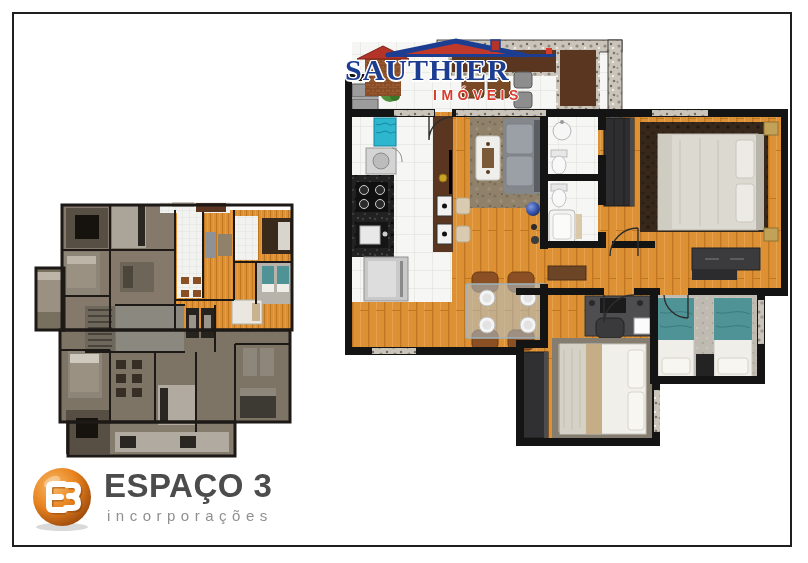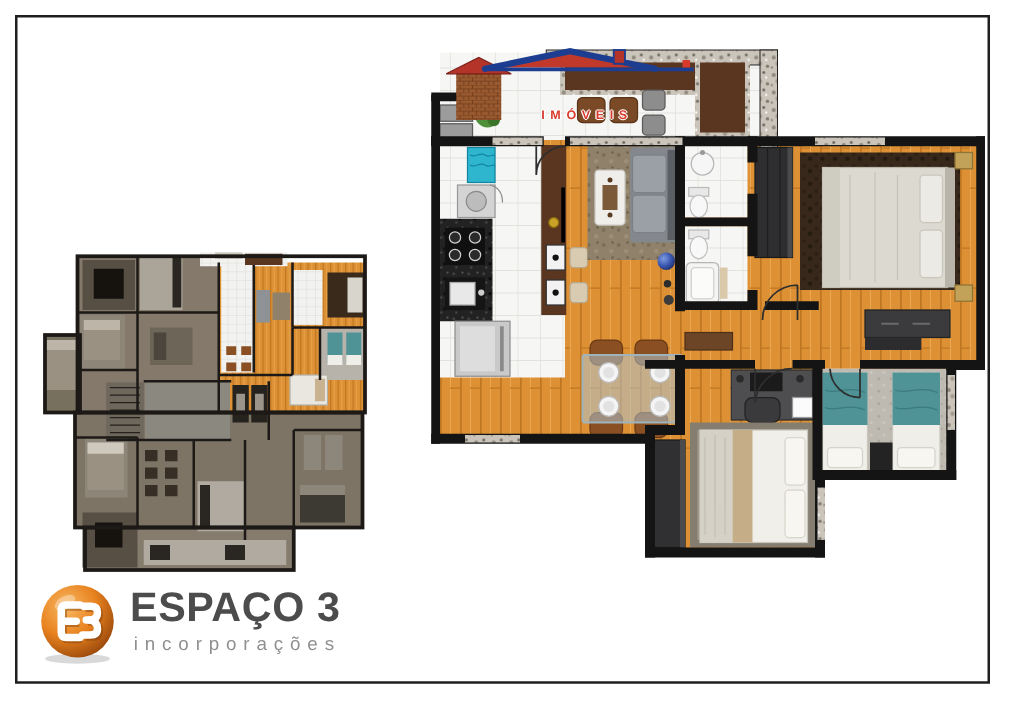--- a/index.html
+++ b/index.html
@@ -18,21 +18,21 @@
   .large-plan{left:340px;top:38px;width:452px;height:412px;}
 
   
   .sauthier{position:absolute;left:343px;top:38px;width:215px;height:62px;}
   .sauthier svg{position:absolute;left:0;top:0;}
   .s-name{position:absolute;left:2px;top:17px;width:215px;
           font-family:"Liberation Serif",serif;font-weight:bold;font-size:30px;
           letter-spacing:1px;color:var(--logo_blue);line-height:1;
           text-shadow:-1.5px 0 #fff,1.5px 0 #fff,0 -1.5px #fff,0 1.5px #fff,
                       -1px -1px #fff,1px 1px #fff,-1px 1px #fff,1px -1px #fff;}
-  .s-tag{position:absolute;left:90px;top:49px;font-size:10px;font-weight:bold;
+  .s-tag{position:absolute;left:90px;top:49px;font-size:14px;font-weight:bold;
          letter-spacing:4.5px;color:var(--logo_red);
          text-shadow:-1px 0 #fff,1px 0 #fff,0 -1px #fff,0 1px #fff;}
 
   
   .espaco{position:absolute;left:30px;top:462px;width:260px;height:72px;}
   .espaco svg{position:absolute;left:0;top:2px;}
   .e-name{position:absolute;left:74px;top:7px;font-size:33px;font-weight:bold;
           letter-spacing:0.5px;color:var(--logo_dark_gray);line-height:1;}
   .e-tag{position:absolute;left:77px;top:45px;font-size:15px;
          letter-spacing:5.5px;color:var(--logo_light_gray);}
@@ -448,20 +448,21 @@
         </pattern>
       </defs>
       <rect x="22" y="20" width="36" height="38" fill="url(#brickP)"></rect>
       <polygon points="14,21 40,8 66,21" fill="#b4342a" stroke="#7e2018" stroke-width="1"></polygon>
       <polygon points="56,16 113,5 170,16" fill="#c0392b"></polygon>
       <path d="M45 17L113 3L181 17" fill="none" stroke="var(--logo_blue)" stroke-width="5" stroke-linecap="round"></path>
       <rect x="148" y="2" width="9" height="11" fill="#b4342a" stroke="var(--logo_blue)" stroke-width="1.5"></rect>
       <rect x="45" y="16" width="167" height="3" fill="var(--logo_blue)"></rect>
       <rect x="203" y="10" width="6" height="6" fill="var(--logo_red)"></rect>
     </svg>
+    <div class="s-name">SAUTHIER</div>
     <div class="s-tag">IMÓVEIS</div>
   </div>
 
   <div class="espaco">
     <svg width="66" height="70" viewBox="0 0 66 70">
       <defs>
         <radialGradient id="ballG" cx="35%" cy="30%" r="75%">
           <stop offset="0%" stop-color="#f8b863"></stop>
             <stop offset="55%" stop-color="#e8821f"></stop>
             <stop offset="100%" stop-color="#9c4a0c"></stop>

